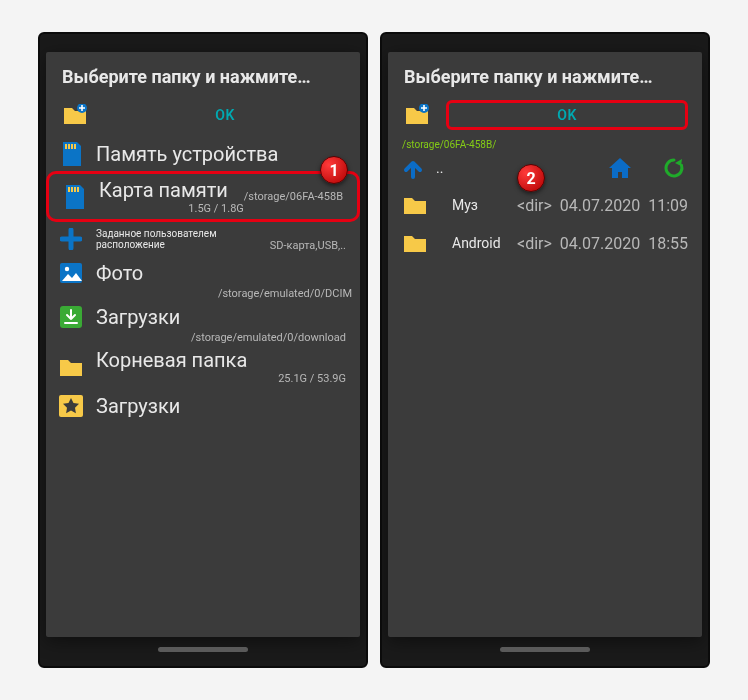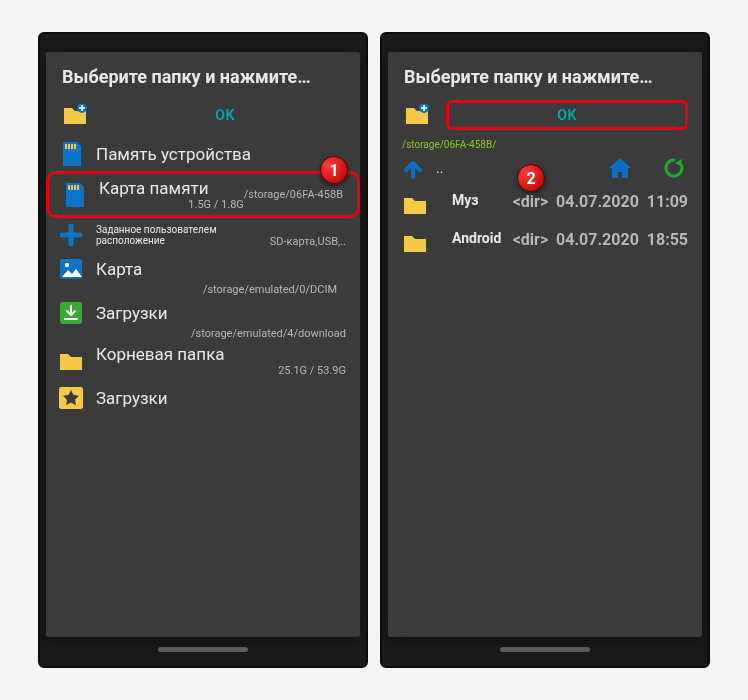--- a/index.html
+++ b/index.html
@@ -33,29 +33,29 @@
   }
   .btn-ok.highlighted { border: 3px solid #e60012; border-radius: 6px; padding: 4px 0; }
   .list { padding: 4px 0; }
   .item {
     display: flex; align-items: center; padding: 4px 14px 4px 12px;
     position: relative; cursor: pointer;
   }
   .item.highlighted { border: 3px solid #e60012; border-radius: 10px; }
   .ic { width: 26px; height: 26px; margin-right: 12px; display:flex; align-items:center; justify-content:center; flex-shrink:0; }
   .it-body { flex: 1; min-width:0; }
-  .it-name { font-size: 17px; color: #e8e8e8; }
+  .it-name { font-size: 20px; color: #e8e8e8; }
   .it-sub { font-size: 11px; color: #b8b8b8; text-align: right; }
   .it-path { font-size: 11px; color: #b8b8b8; text-align: right; }
   .pathbar { font-size: 10px; color: #84cc16; padding: 6px 14px 0; }
   .navbar { display:flex; align-items:center; padding: 4px 14px; gap: 12px; }
   .nav-up { flex:1; display:flex; align-items:center; }
   .nav-ic { margin-left: 14px; width:28px; height:28px; display:flex; align-items:center; justify-content:center; color:#00a9b1; cursor:pointer; }
   .flist { padding: 0 2px; }
-  .frow { display:flex; padding: 6px 12px; cursor:pointer;font-weight:bold; }
+  .frow { display:flex; align-items:center; padding: 6px 12px; cursor:pointer; }
   .f-name { flex:1; font-size:14px; color:#e8e8e8; margin-left:12px; }
   .f-meta { font-size:16px; color:#b8b8b8; text-align:right; white-space:nowrap; }
   .badge {
     position:absolute; width:28px; height:28px; border-radius:50%;
     background: radial-gradient(circle at 30% 30%, #ff3a3a, #b00000);
     border:1px solid #5a0000; color:#fff; font-weight:700; font-size:16px;
     display:flex; align-items:center; justify-content:center;
     box-shadow: 0 2px 4px rgba(0,0,0,.5);
   }
   .home-ind {
@@ -128,37 +128,37 @@
 
       <div class="item">
         <span class="ic">
             <svg width="22" height="20" viewBox="0 0 22 20">
               <rect width="22" height="20" rx="2" fill="#0b74c6"></rect>
               <circle cx="7" cy="6" r="2.2" fill="#fff"></circle>
               <path d="M2 18l6-7 4 4 4-5 6 8z" fill="#fff"></path>
             </svg>
           </span>
         <div class="it-body">
-            <div class="it-name">Карта</div>
-          </div>
-        <div class="it-path" style="position:absolute;right:23px;bottom:-10px">/storage/emulated/0/DCIM</div>
+            <div class="it-name">Фото</div>
+          </div>
+        <div class="it-path" style="position:absolute;right:8px;bottom:-10px">/storage/emulated/0/DCIM</div>
       </div>
       <div style="height:10px"></div>
 
       <div class="item">
         <span class="ic">
             <svg width="22" height="22" viewBox="0 0 22 22">
               <rect width="22" height="22" rx="3" fill="#3aaa35"></rect>
               <path d="M11 4v9m0 0l-4-4m4 4l4-4M5 17h12" stroke="#fff" stroke-width="2" fill="none" stroke-linecap="round"></path>
             </svg>
           </span>
         <div class="it-body">
             <div class="it-name">Загрузки</div>
           </div>
-        <div class="it-path" style="position:absolute;right:14px;bottom:-10px">/storage/emulated/4/download</div>
+        <div class="it-path" style="position:absolute;right:14px;bottom:-10px">/storage/emulated/0/download</div>
       </div>
       <div style="height:10px"></div>
 
       <div class="item">
         <span class="ic">
             <svg width="24" height="20" viewBox="0 0 24 20">
               <path d="M1 3h8l3 3h11v13H1z" fill="#f7c948"></path>
             </svg>
           </span>
         <div class="it-body">

